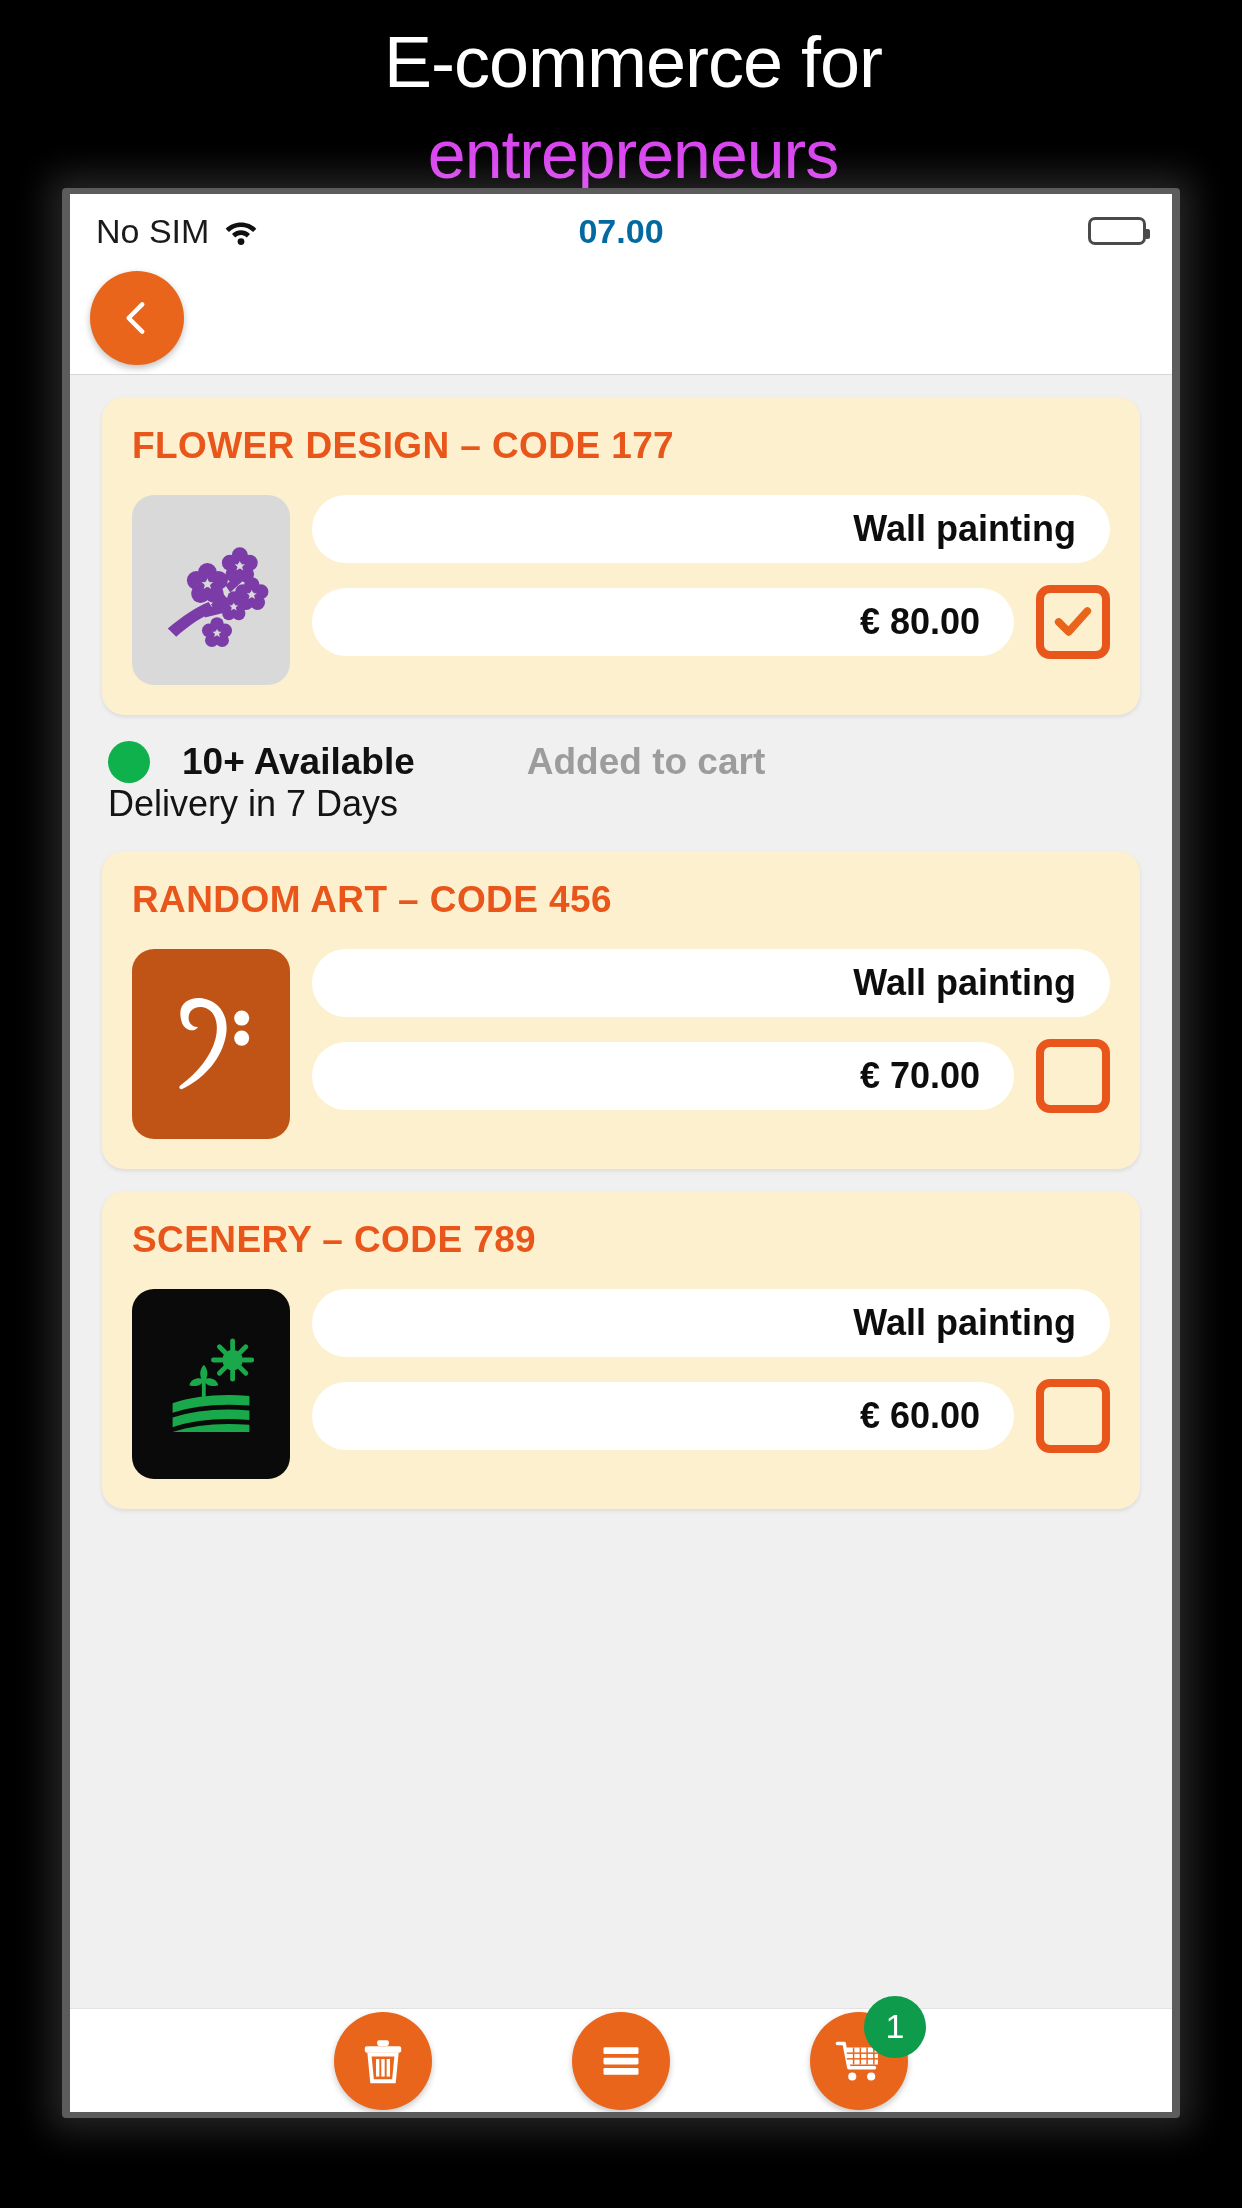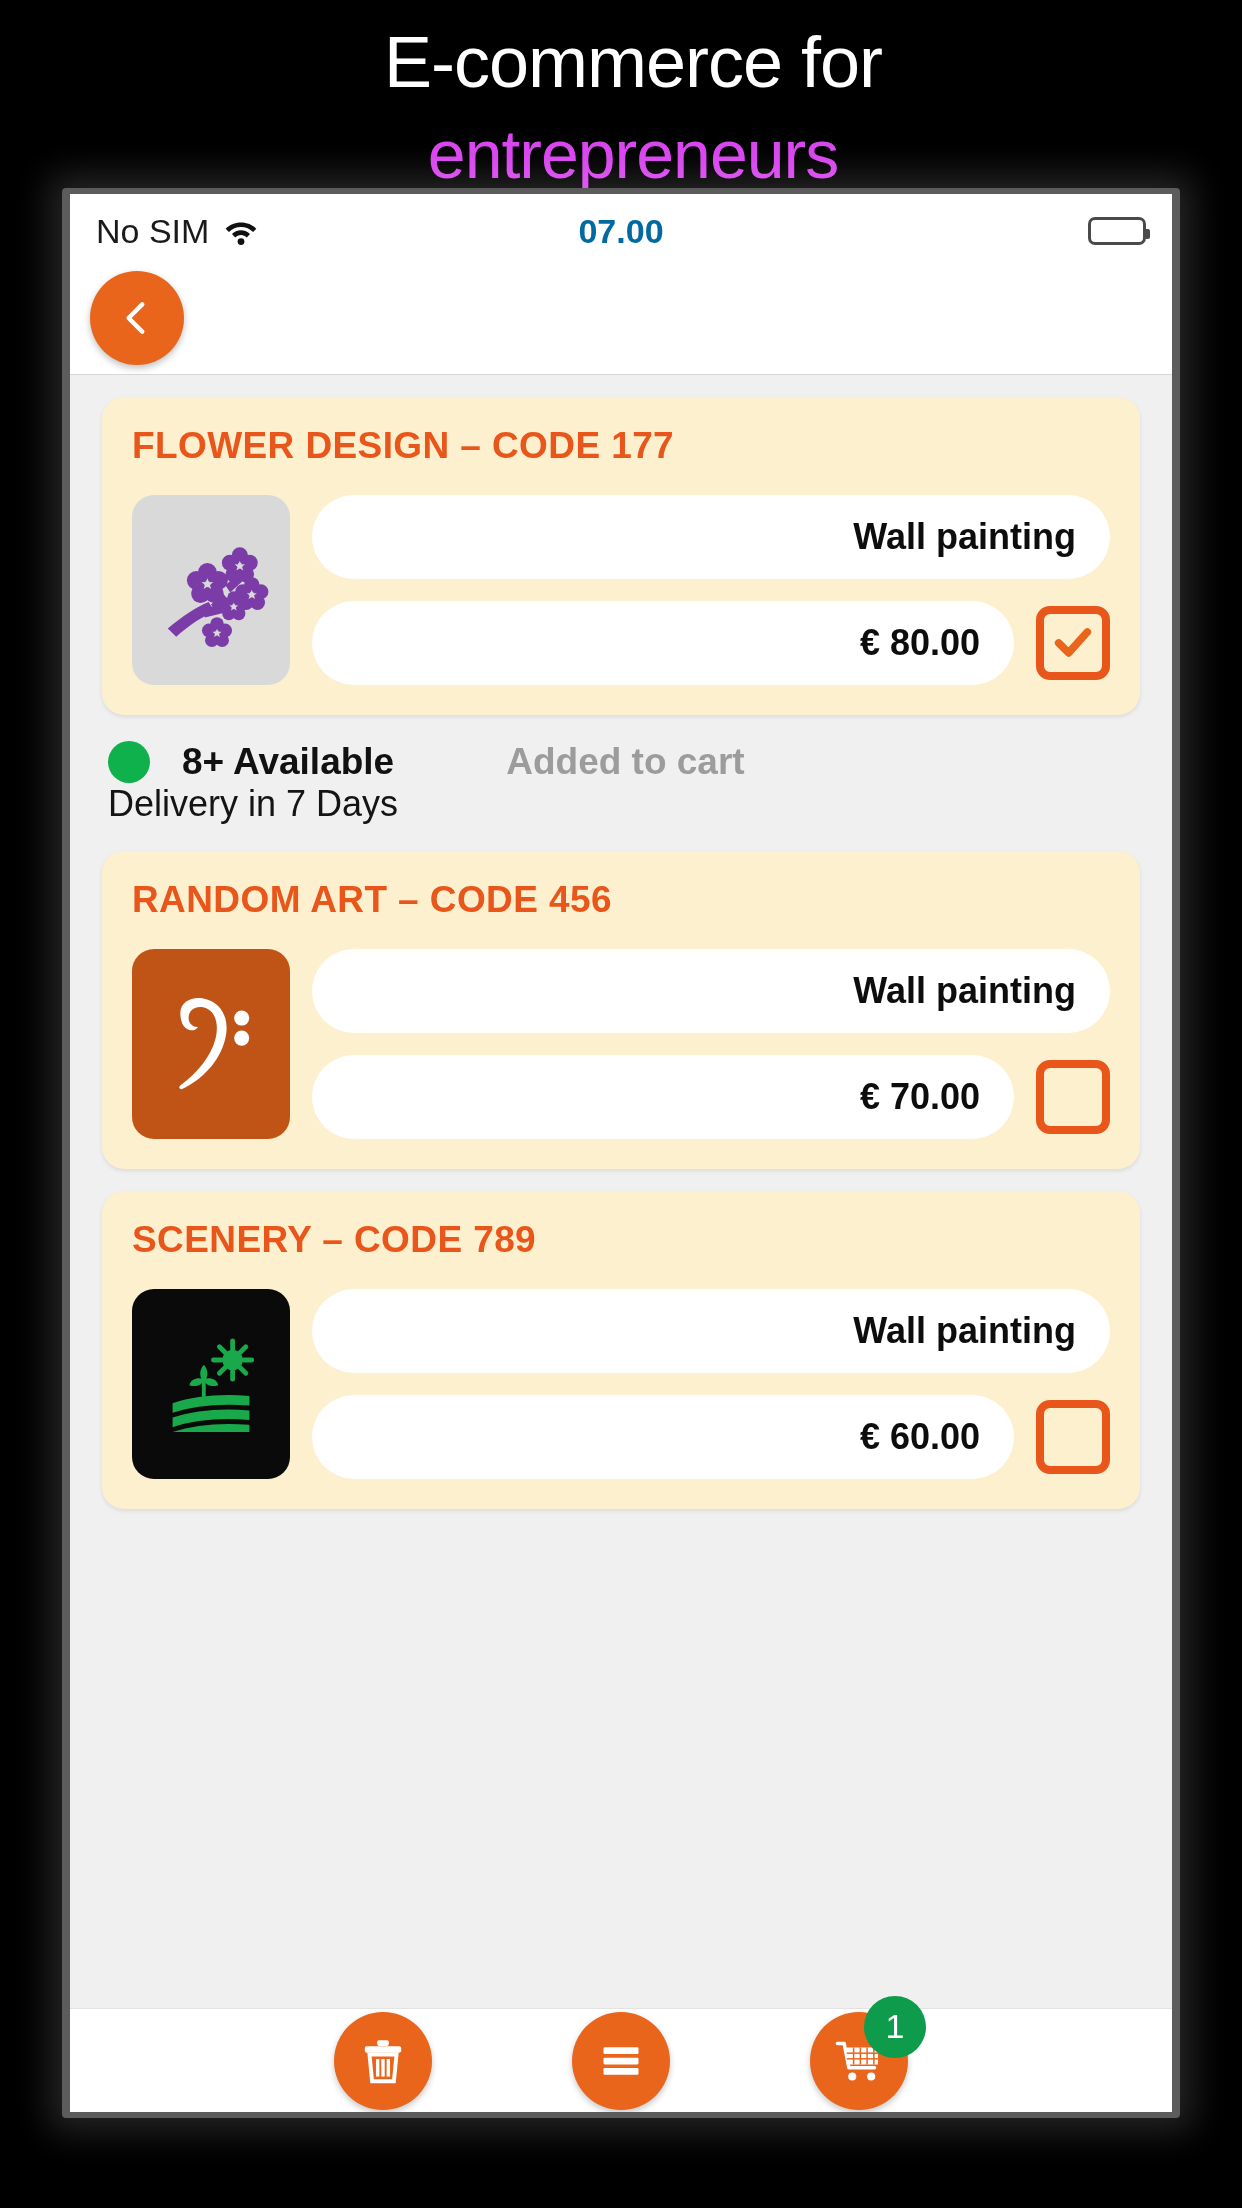--- a/index.html
+++ b/index.html
@@ -88,21 +88,21 @@
     margin-bottom:28px;
   }
   .card-body { display:flex; align-items:flex-start; gap:22px; }
   .thumb {
     width:158px; height:190px; border-radius:22px; flex:0 0 158px;
     display:flex; align-items:center; justify-content:center; overflow:hidden;
   }
   .fields { flex:1; display:flex; flex-direction:column; gap:22px; }
   .field-row { display:flex; align-items:center; gap:22px; }
   .pill {
-    flex:1; height:84px; background:#ffffff; border-radius:42px;
+    flex:1; height:68px; background:#ffffff; border-radius:42px;
     display:flex; align-items:center; justify-content:flex-end;
     padding-right:34px; font-size:36px; font-weight:700; color:#0d0d0d;
   }
   .checkbox {
     width:74px; height:74px; flex:0 0 74px; border:8px solid #E8561B;
     border-radius:14px; display:flex; align-items:center; justify-content:center;
     background:transparent;
   }
 
   
@@ -241,21 +241,21 @@
                 </svg>
               </div>
             </div>
           </div>
         </div>
       </div>
 
       <div class="status-block">
         <div class="status-line1">
           <span class="dot"></span>
-          <span class="avail">8+ Available</span>
+          <span class="avail">10+ Available</span>
           <span class="addedcart">Added to cart</span>
         </div>
         <div class="delivery">Delivery in 7 Days</div>
       </div>
 
       <div class="card">
         <div class="card-title">RANDOM ART – CODE 456</div>
         <div class="card-body">
           <div class="thumb" style="background:#C05417">
             <svg viewBox="0 0 100 100" width="118" height="118">

